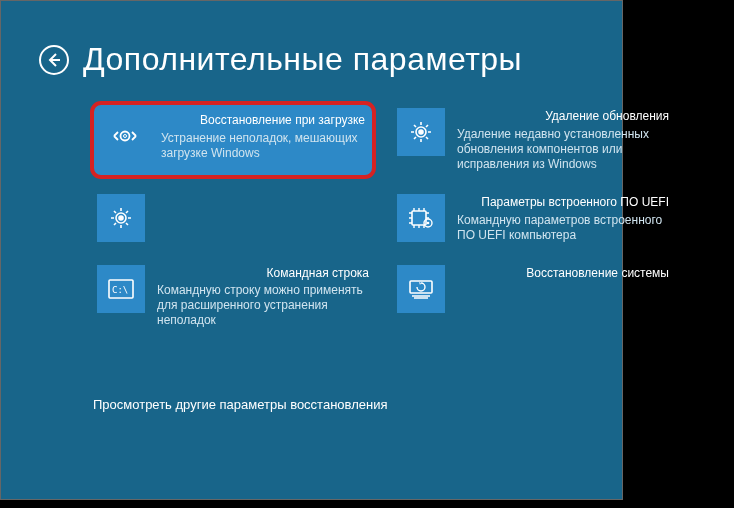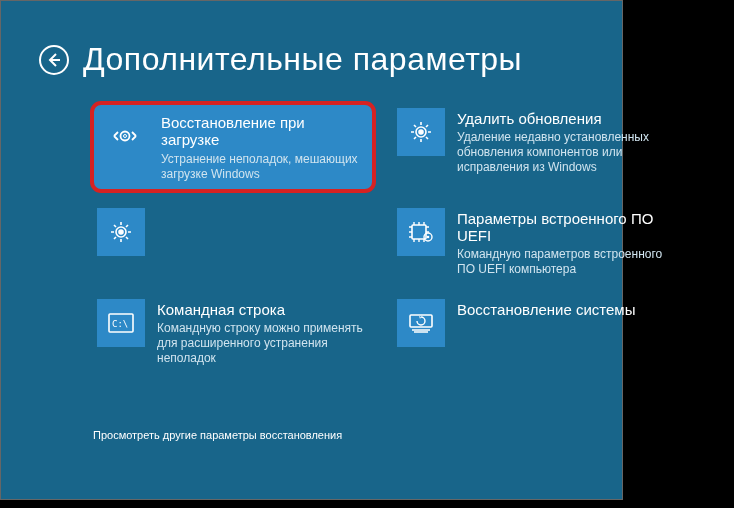--- a/index.html
+++ b/index.html
@@ -63,44 +63,45 @@
       width: 48px;
       height: 48px;
       background: #2d89c7;
       flex-shrink: 0;
       display: flex;
       align-items: center;
       justify-content: center;
     }
     .tile-text { flex: 1; padding-top: 2px; }
     .tile-title {
-      font-size: 15px;
+      font-size: 12px;
       font-weight: 400;
       line-height: 1.15;
       margin-bottom: 3px;
+      text-align: right;
     }
     .tile-desc {
       font-size: 12px;
       font-weight: 300;
       line-height: 1.25;
       color: #d0e4ef;
     }
     .tile.selected {
       background: #2d89c7;
       outline: 4px solid #d62222;
       outline-offset: -1px;
       border-radius: 8px;
       padding: 8px;
     }
     .tile.selected .tile-icon { background: #2d89c7; }
     .more {
       position: absolute;
-      top: 428px;
+      top: 396px;
       left: 92px;
-      font-size: 11px;
+      font-size: 13px;
       font-weight: 300;
       cursor: pointer;
     }
   </style>
 </head>
 <body>
 
 <div class="outer">
 
   <div class="header">
@@ -134,21 +135,21 @@
       <div class="tile-icon">
         <svg width="28" height="28" viewBox="0 0 28 28">
           <g stroke="#fff" stroke-width="1.6" fill="none">
             <circle cx="14" cy="14" r="5"></circle>
             <circle cx="14" cy="14" r="2" fill="#fff"></circle>
             <path d="M14 4v3M14 21v3M4 14h3M21 14h3M7 7l2 2M19 19l2 2M21 7l-2 2M9 19l-2 2"></path>
           </g>
         </svg>
       </div>
       <div class="tile-text">
-        <div class="tile-title">Удалить обновления</div>
+        <div class="tile-title">Удаление обновления</div>
         <div class="tile-desc">Удаление недавно установленных обновления компонентов или исправления из Windows</div>
       </div>
     </div>
 
     <div class="tile">
       <div class="tile-icon">
         <svg width="28" height="28" viewBox="0 0 28 28">
           <g stroke="#fff" stroke-width="1.6" fill="none">
             <circle cx="14" cy="14" r="5"></circle>
             <circle cx="14" cy="14" r="2" fill="#fff"></circle>

